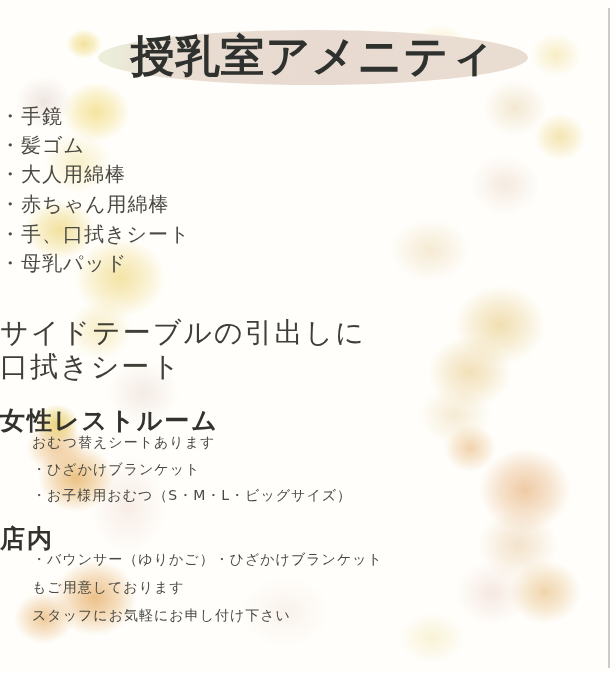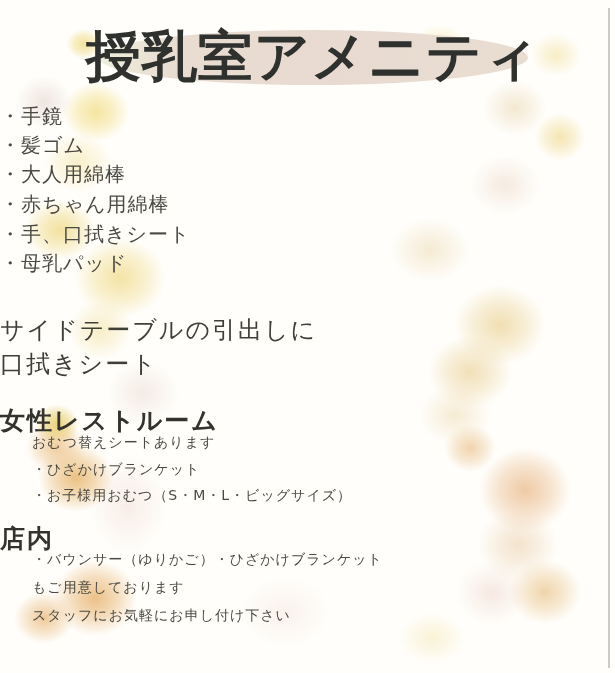--- a/index.html
+++ b/index.html
@@ -53,38 +53,38 @@
     position: absolute;
     left: 98px; top: 30px;
     width: 430px; height: 55px;
     border-radius: 50%;
     background: linear-gradient(95deg, #edf0dc 0%, #e9dcd1 18%, #e8dad0 55%, #e9ddd2 100%);
     display: flex;
     align-items: center;
     justify-content: center;
   }
   .title-text {
-    font-size: 55px;
+    font-size: 44px;
     font-weight: bold;
     color: #2e312e;
     letter-spacing: 1px;
     white-space: nowrap;
     transform: translateY(-1px);
   }
   .line {
     position: absolute;
     left: 0;
     width: 615px;
     text-align: left;
     color: #49483f;
     white-space: nowrap;
     letter-spacing: 1px;
   }
   .amenity { font-size: 20px; color: #4b4a42; }
-  .note    { font-size: 24px; color: #3f3e37; letter-spacing: 2px; }
+  .note    { font-size: 28px; color: #3f3e37; letter-spacing: 2px; }
   .heading { font-size: 25px; font-weight: bold; color: #33322c; letter-spacing: 2px; }
   .detail  { font-size: 14px; color: #4b4a42; padding-left: 32px; }
 </style>
 </head>
 <body>
 
 <div class="page">
 
   <div class="scan-line"></div>
 

